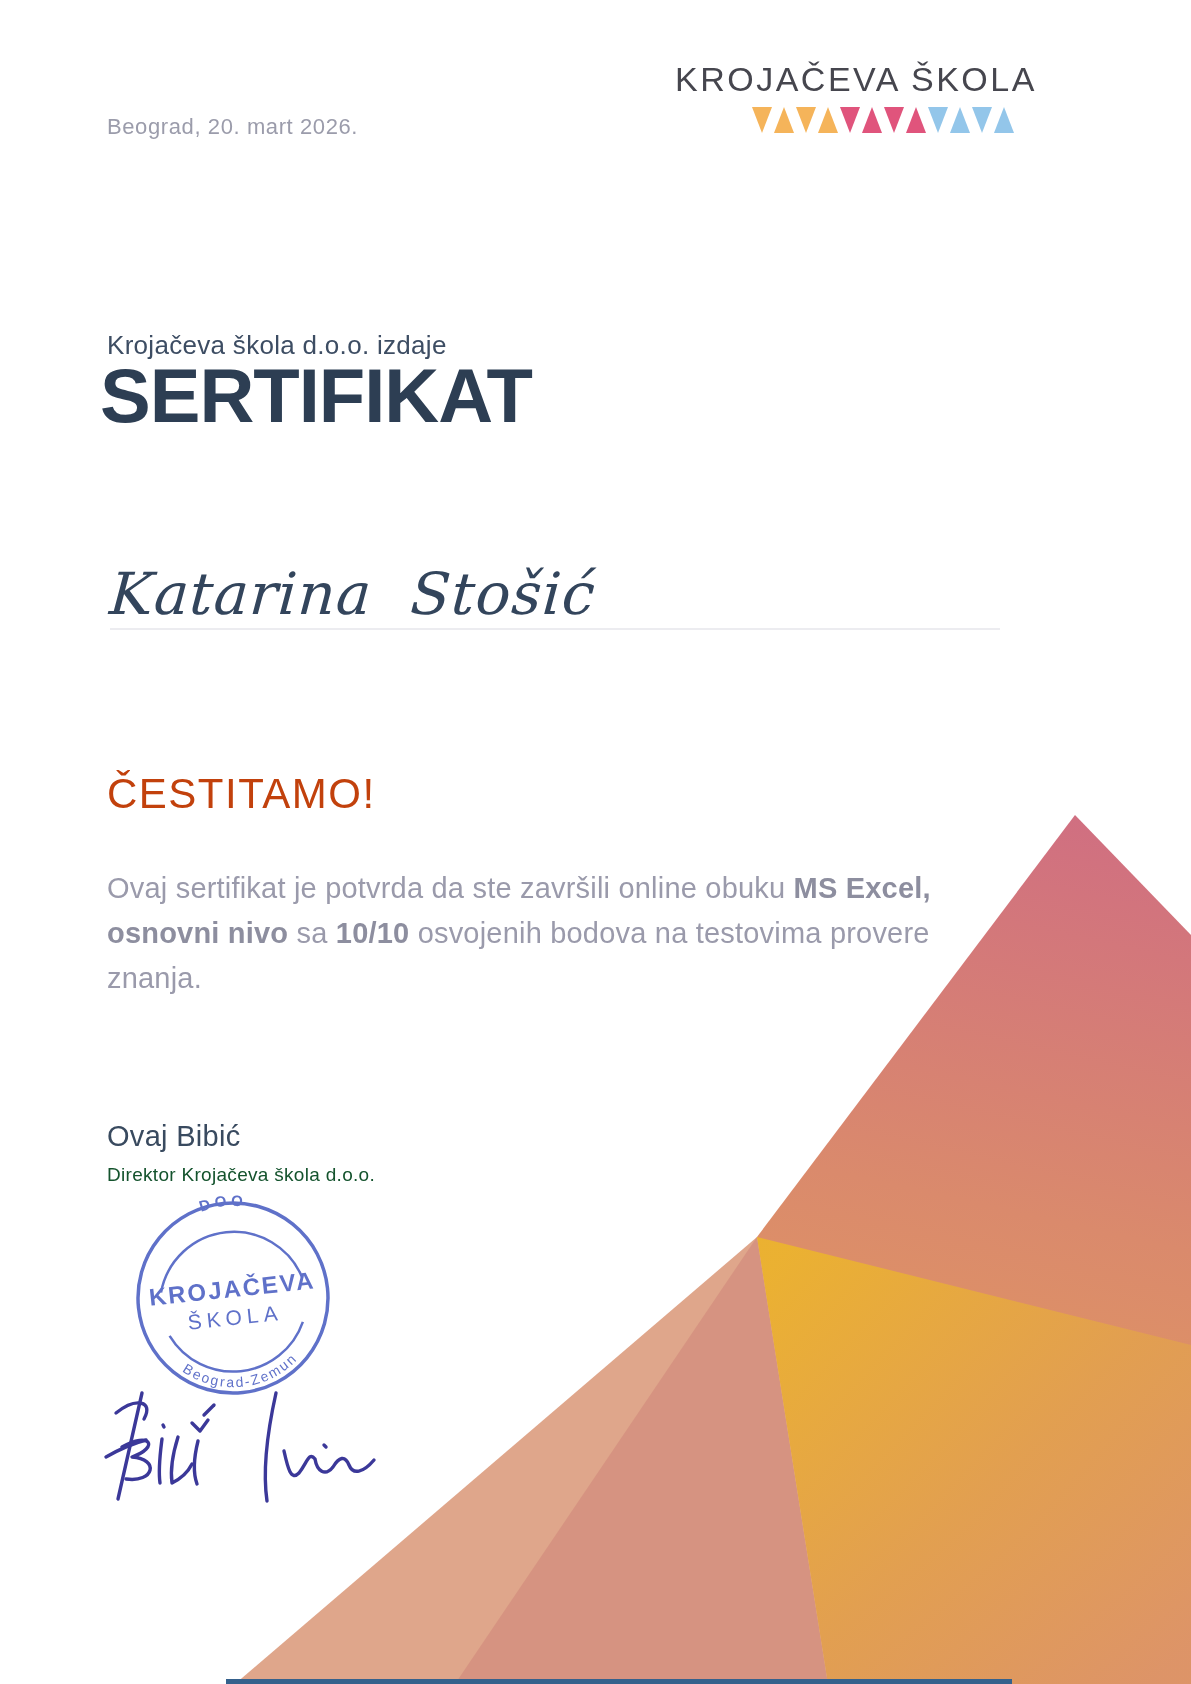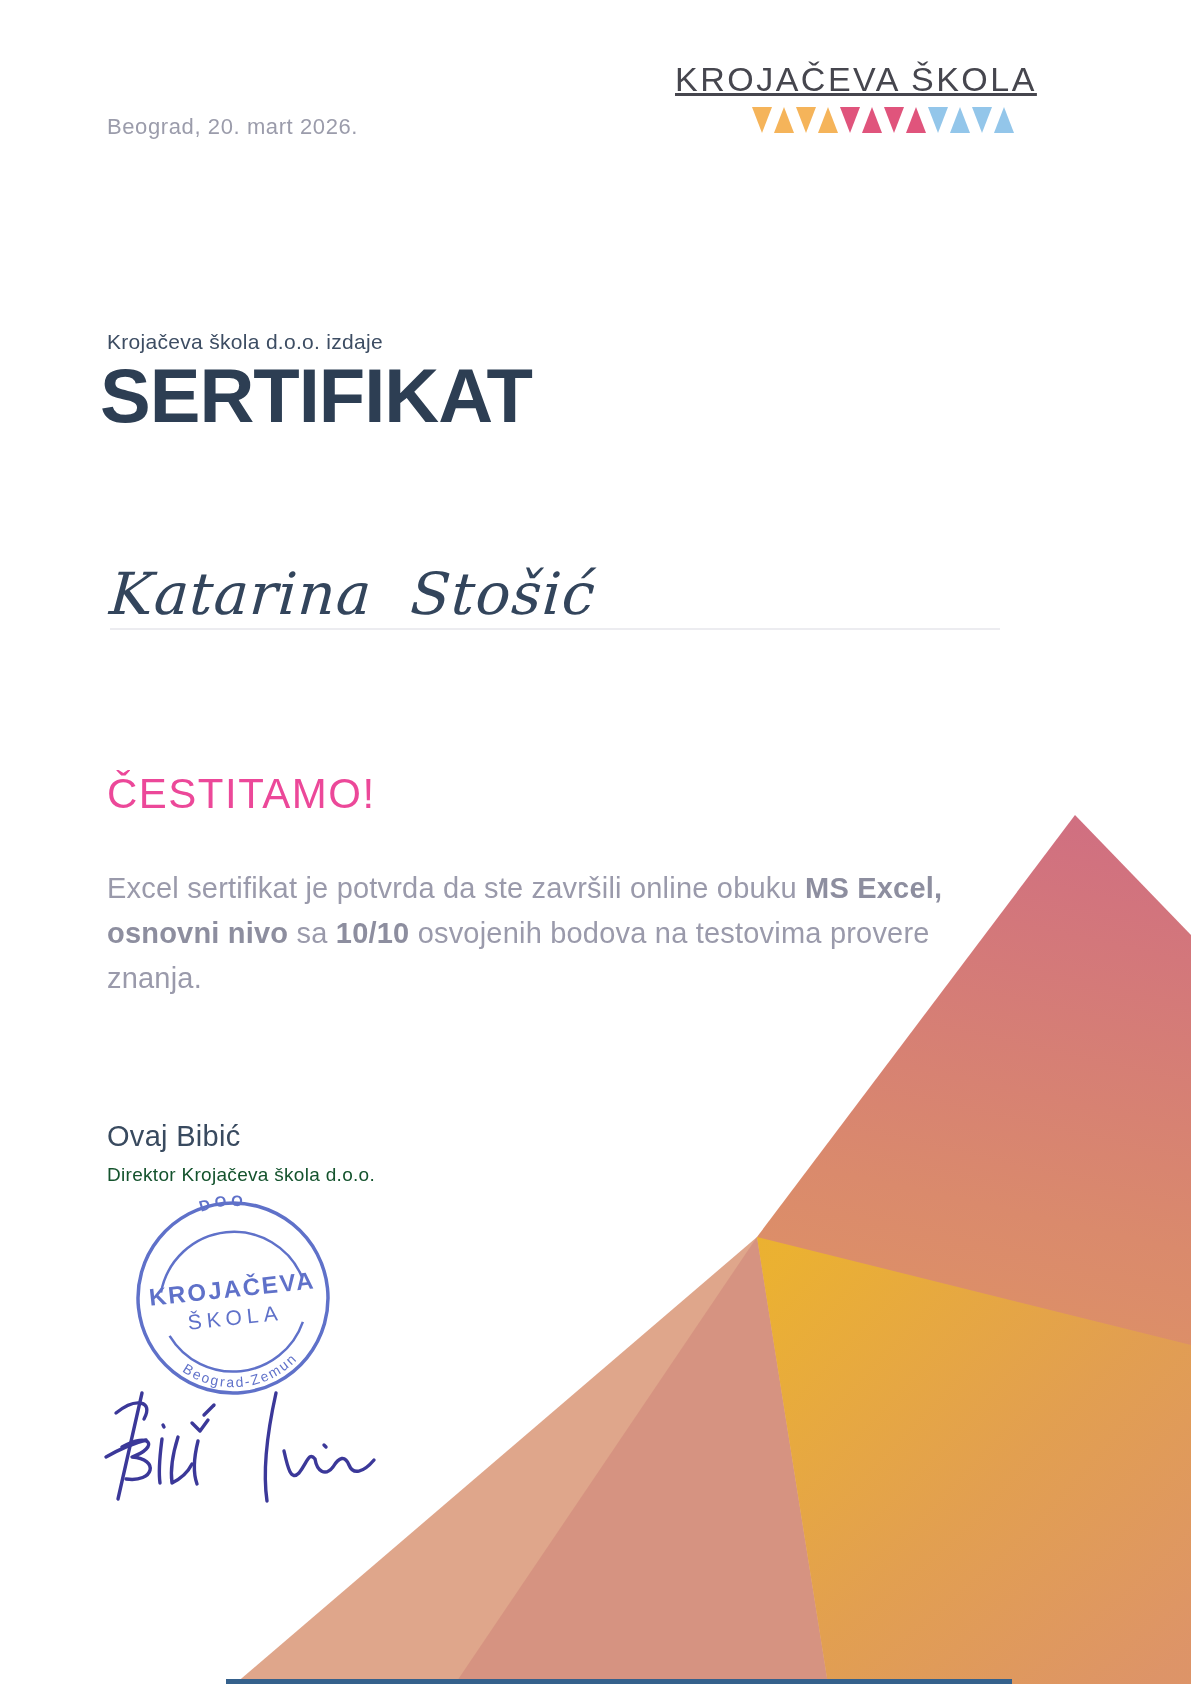--- a/index.html
+++ b/index.html
@@ -13,49 +13,48 @@
   .date{
     left:107px;top:114px;
     font-size:22px;color:#9b9cab;letter-spacing:.6px;
   }
 
   
   .logo-wrap{top:60px;right:176px;width:340px;text-align:right;}
   .logo-text{
     font-size:34px;font-weight:300;color:#46464e;letter-spacing:2.5px;
     white-space:nowrap;
-    text-decoration:underline;
   }
   .tri-band{display:flex;justify-content:flex-end;margin-top:8px;}
   .tri{width:0;height:0;margin:0 1px;}
   .tri.down{border-left:10px solid transparent;border-right:10px solid transparent;border-top:26px solid #ccc;}
   .tri.up{border-left:10px solid transparent;border-right:10px solid transparent;border-bottom:26px solid #ccc;align-self:flex-start;}
 
   .issuer{
     left:107px;top:330px;
-    font-size:21px;color:#3d4d63;letter-spacing:.3px;
+    font-size:26px;color:#3d4d63;letter-spacing:.3px;
   }
   .cert-title{
     left:100px;top:352px;
     font-size:76px;font-weight:900;color:#2d3e53;letter-spacing:-1px;
   }
 
   .recipient{
     left:110px;top:560px;
     font-family:"DejaVu Serif",serif;font-style:italic;
     font-size:58px;color:#33455c;letter-spacing:1px;white-space:pre;
     transform:skewX(-4deg);
   }
   .name-rule{
     left:110px;top:628px;width:890px;height:2px;background:#ececf0;
   }
 
   .congrats-h{
     left:107px;top:770px;
-    font-size:42px;font-weight:500;color:#ec4899;letter-spacing:1.5px;text-align:center;
+    font-size:42px;font-weight:500;color:#c2410c;letter-spacing:1.5px;text-align:center;
   }
   .congrats-body{
     left:107px;top:866px;width:900px;
     font-size:29px;line-height:45px;color:#9a9aab;letter-spacing:.2px;
   }
   .congrats-body .b{font-weight:700;color:#8d8e9f;}
 
   .signatory-name{
     left:107px;top:1120px;
     font-size:29px;font-weight:500;color:#394a5f;letter-spacing:.3px;
@@ -119,21 +118,21 @@
     </div>
 </div>
 
 <div class="abs issuer">Krojačeva škola d.o.o. izdaje</div>
 <div class="abs cert-title">SERTIFIKAT</div>
 
 <div class="abs recipient">Katarina  Stošić</div>
 <div class="abs name-rule"></div>
 
 <div class="abs congrats-h">ČESTITAMO!</div>
-<div class="abs congrats-body" id="congrats-body"><span>Excel sertifikat je potvrda da ste završili online obuku </span><span class="b">MS Excel, osnovni nivo</span><span> sa  </span><span class="b">10/10</span><span>  osvojenih bodova na testovima provere znanja.</span></div>
+<div class="abs congrats-body" id="congrats-body"><span>Ovaj sertifikat je potvrda da ste završili online obuku </span><span class="b">MS Excel, osnovni nivo</span><span> sa  </span><span class="b">10/10</span><span>  osvojenih bodova na testovima provere znanja.</span></div>
 
 <div class="abs signatory-name">Ovaj Bibić</div>
 <div class="abs signatory-role">Direktor Krojačeva škola d.o.o.</div>
 
 <svg class="abs stamp" width="226" height="226" viewBox="0 0 226 226">
   <defs>
     <path id="arcTop" d="M 35 80 A 81 81 0 0 1 191 80"></path>
     <path id="arcBottom" d="M 26 132 A 89 89 0 0 0 200 132"></path>
   </defs>
   <circle class="ring" cx="113" cy="113" r="95" stroke-width="3.5"></circle>

